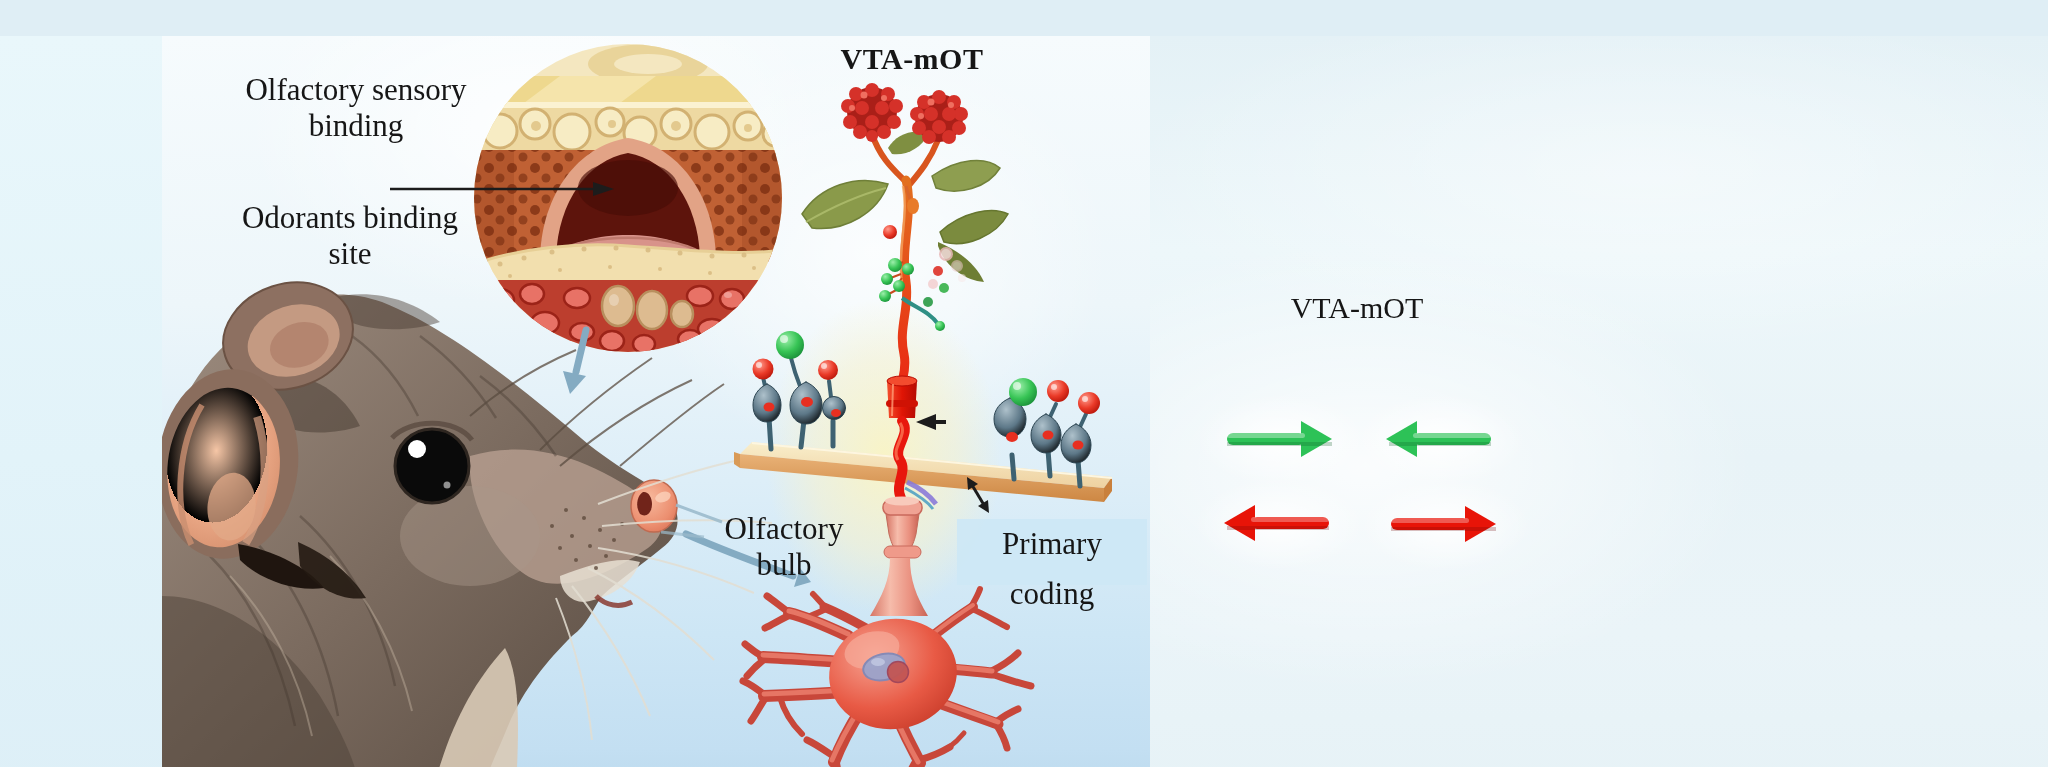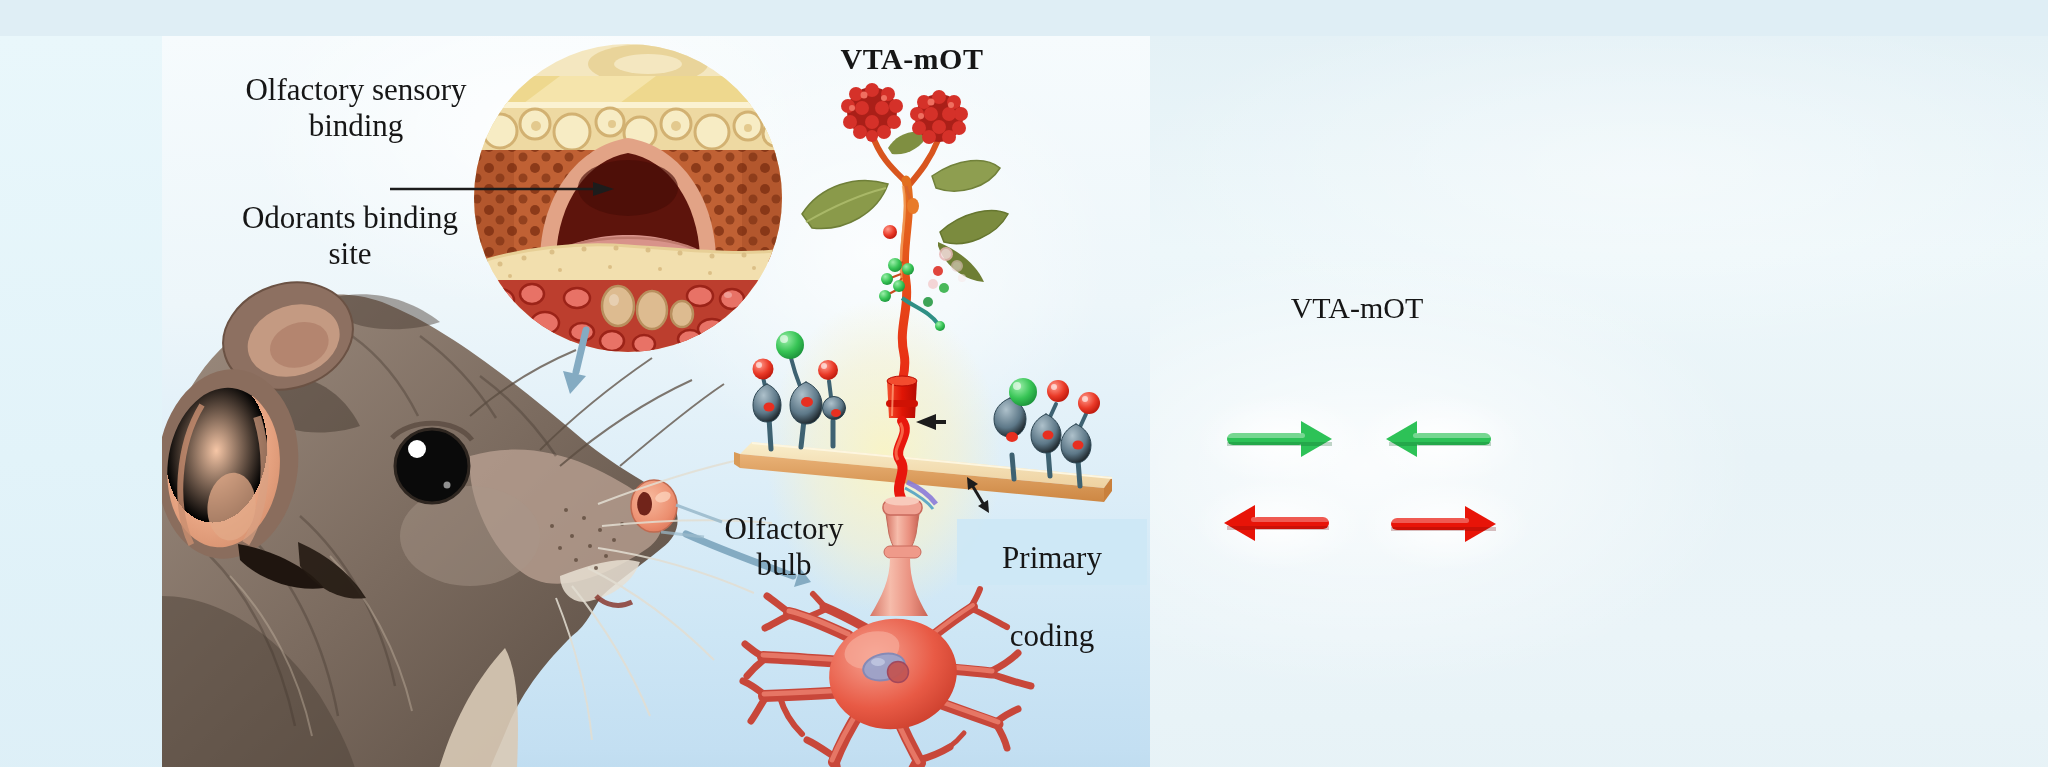--- a/index.html
+++ b/index.html
@@ -21,21 +21,21 @@
   .art{position:absolute;left:162px;top:0;}
   
   .lbl{position:absolute;color:#161616;text-align:center;font-size:31px;line-height:36px;}
   .lbl-osn{left:214px;top:36px;width:284px;}
   .lbl-obs{left:208px;top:164px;width:284px;}
   .lbl-vta-top{left:822px;top:5px;width:180px;font-size:30px;font-weight:bold;letter-spacing:.5px;}
   .lbl-bulb{left:700px;top:475px;width:168px;}
   .lbl-vta-right{left:1263px;top:254px;width:188px;font-size:30px;}
   .primary-box{position:absolute;left:957px;top:483px;width:190px;height:66px;
      background:rgba(205,231,245,.92);}
-  .primary-box .txt{width:100%;height:100%;line-height:78px;text-align:center;
+  .primary-box .txt{width:100%;height:100%;line-height:50px;text-align:center;
      font-size:31px;color:#161616;}
   
   .glow{position:absolute;background:radial-gradient(closest-side,rgba(255,255,255,.95),rgba(255,255,255,0));}
   .rp-arrow{position:absolute;}
 </style>
 </head>
 <body>
 
 <div class="canvas">
   <div class="bg-left-strip"></div>

